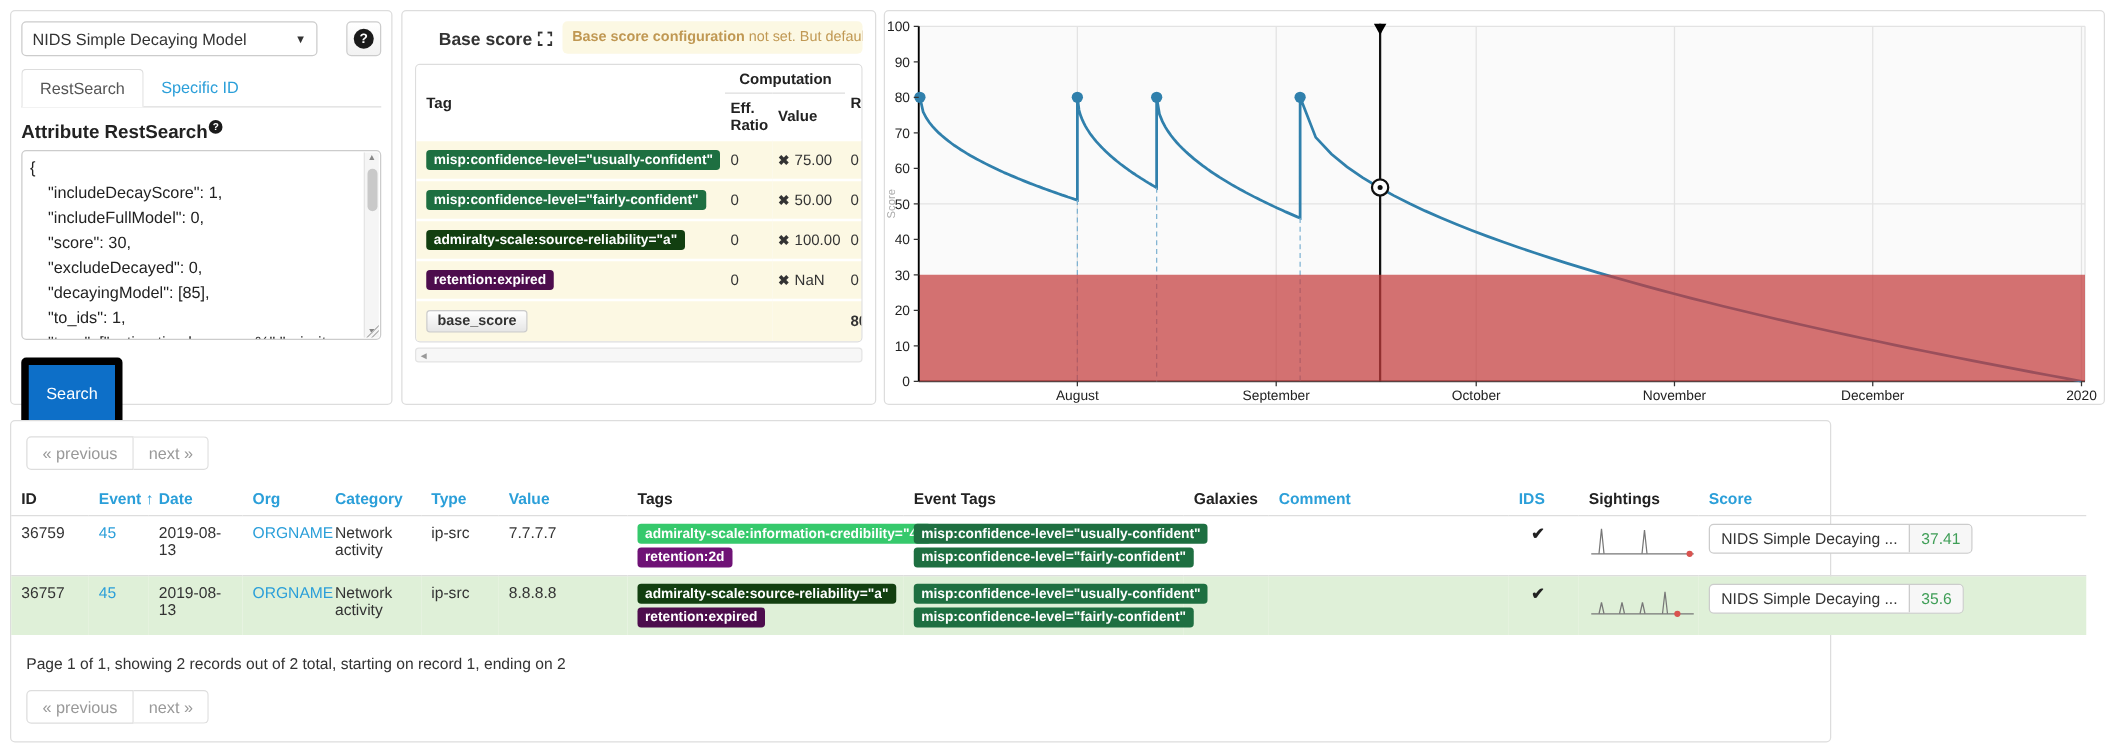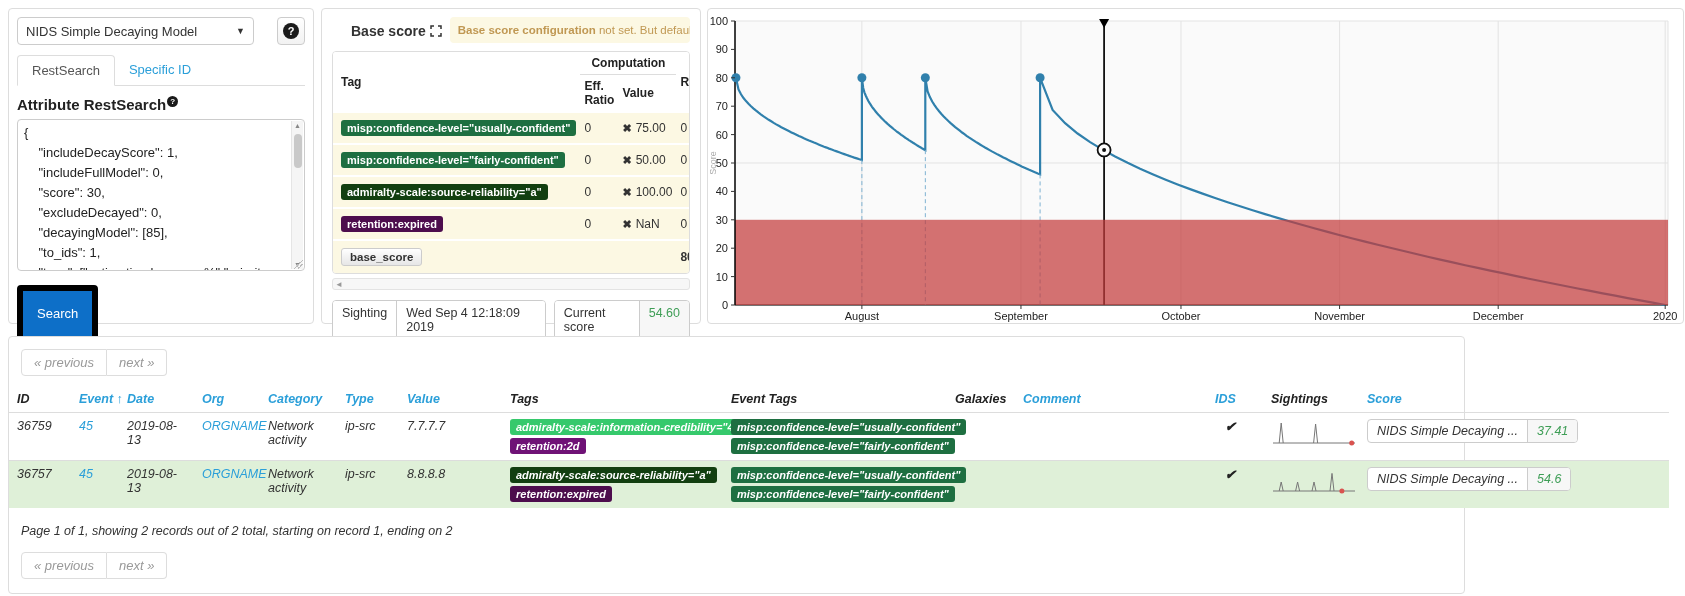--- a/index.html
+++ b/index.html
@@ -55,21 +55,21 @@
   .sight-row { display:flex; gap:8px; margin-top:10px; }
   .cellgroup { display:inline-flex; border:1px solid #ccc; border-radius:4px; overflow:hidden; font-size:12.5px; }
   .cellgroup .cg-label { padding:5px 9px; background:#fff; color:#333; }
   .cellgroup .cg-value { padding:5px 9px; border-left:1px solid #ccc; background:#f7f7f7; }
   .green-val { color:#3f9e57; }
 
   
   .chart-panel { left:707px; top:8px; width:977px; height:316px; overflow:hidden; }
 
   
-  .bottom-panel { left:8px; top:336px; width:1457px; height:258px; padding:12px 0 0 0;font-style:italic; }
+  .bottom-panel { left:8px; top:336px; width:1457px; height:258px; padding:12px 0 0 0; }
   .pager { display:inline-flex; margin-left:12px; }
   .pager .pg { border:1px solid #ddd; background:#fff; color:#999; font-size:13px; padding:5px 12px; cursor:pointer; }
   .pager .pg:first-child { border-radius:4px 0 0 4px; }
   .pager .pg:last-child { border-radius:0 4px 4px 0; border-left:none; }
   table.results { width:100%; border-collapse:collapse; font-size:12.5px; margin-top:10px; table-layout:fixed; }
   table.results th { text-align:left; font-weight:bold; padding:6px 8px; color:#222; white-space:nowrap; }
   table.results th.link { color:#2b9fd9; }
   table.results td { padding:6px 8px; border-top:1px solid #ddd; vertical-align:top; }
   table.results tr.alt td { background:#dff0d8; }
   .blue-link { color:#2b9fd9; text-decoration:none; cursor:pointer; }
@@ -184,30 +184,20 @@
               <td></td>
               <td></td>
               <td style="font-weight:bold;">80.00</td>
             </tr>
           </tbody>
       </table>
     </div>
     <div class="hscroll">
         <span>◄</span>
       </div>
-    <div class="sight-row">
-      <div class="cellgroup">
-        <span class="cg-label">Sighting</span>
-        <span class="cg-value" style="background:#fff;">Wed Sep 4 12:18:09 2019</span>
-      </div>
-      <div class="cellgroup">
-        <span class="cg-label">Current score</span>
-        <span class="cg-value green-val">54.60</span>
-      </div>
-    </div>
   </div>
 
   <div class="panel chart-panel">
     <svg id="decay-chart" width="975" height="314" viewBox="0 0 975 314">
         <rect x="27" y="12" width="933" height="284" fill="#fafafa"></rect>
         <line x1="153.888" y1="12" x2="153.888" y2="296" stroke="#e3e3e3" stroke-width="1"></line>
         <line x1="312.9645" y1="12" x2="312.9645" y2="296" stroke="#e3e3e3" stroke-width="1"></line>
         <line x1="472.974" y1="12" x2="472.974" y2="296" stroke="#e3e3e3" stroke-width="1"></line>
         <line x1="631.5840000000001" y1="12" x2="631.5840000000001" y2="296" stroke="#e3e3e3" stroke-width="1"></line>
         <line x1="790.194" y1="12" x2="790.194" y2="296" stroke="#e3e3e3" stroke-width="1"></line>
@@ -370,21 +360,21 @@
             <td><svg width="88" height="28" viewBox="0 0 88 28">
       <path d="M2 24 H84" fill="none" stroke="#777" stroke-width="1"></path>
                 <path d="M8.2 24 L10.2 15.0 L12.2 24" fill="none" stroke="#777" stroke-width="1"></path>
                 <path d="M24.6 24 L26.6 15.0 L28.6 24" fill="none" stroke="#777" stroke-width="1"></path>
                 <path d="M41.0 24 L43.0 15.0 L45.0 24" fill="none" stroke="#777" stroke-width="1"></path>
                 <path d="M59.0 24 L61.0 6.4 L63.0 24" fill="none" stroke="#777" stroke-width="1"></path>
       <circle cx="70.9" cy="24" r="2.5" fill="#d9534f"></circle>
               </svg></td>
             <td><span class="score-badge">
                 <span class="sb-model">NIDS Simple Decaying ...</span>
-                <span class="sb-val">54.6</span>
+                <span class="sb-val">35.6</span>
               </span></td>
           </tr>
         </tbody>
     </table>
     <div class="foot-note">Page 1 of 1, showing 2 records out of 2 total, starting on record 1, ending on 2</div>
     <div class="pager bottom">
       <div class="pg">« previous</div>
       <div class="pg">next »</div>
     </div>
   </div>

